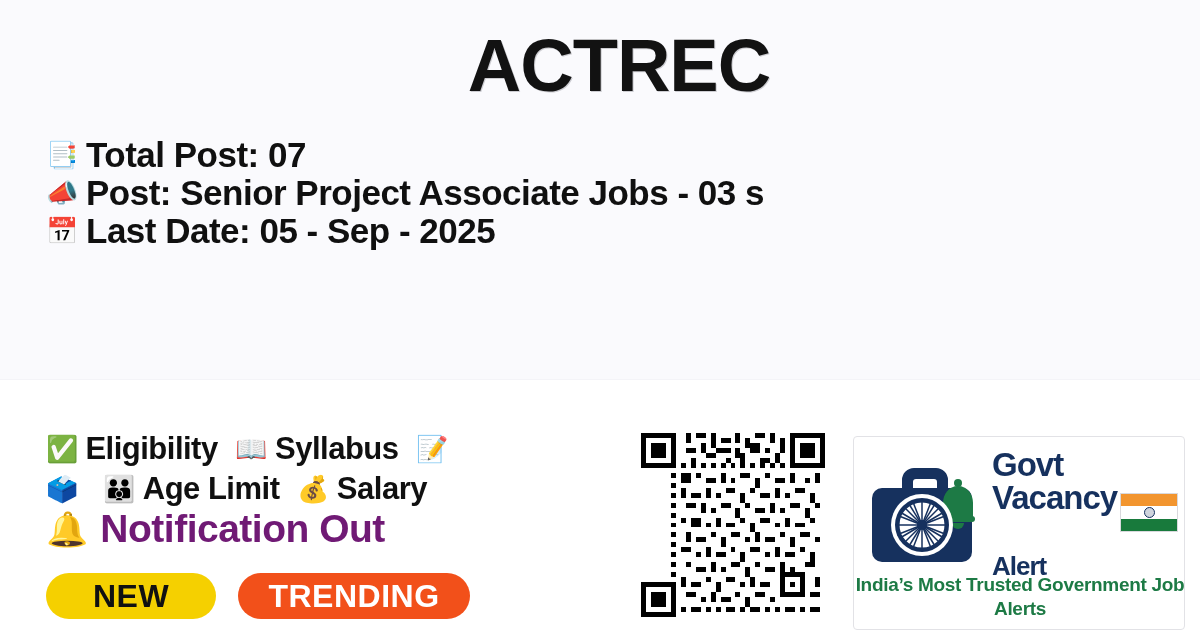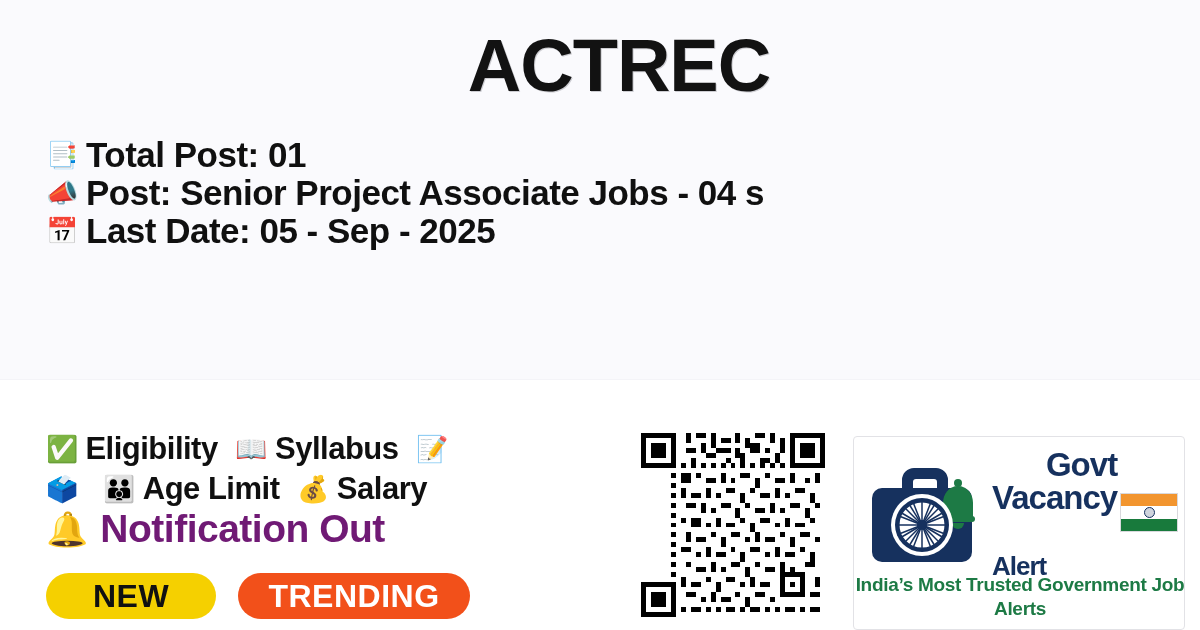--- a/index.html
+++ b/index.html
@@ -220,21 +220,21 @@
     justify-content: center;
   }
   .logo-line {
     font-size: 33px;
     line-height: 33px;
     font-weight: 700;
     color: #16315e;
     letter-spacing: -1px;
     font-family: "Liberation Sans", sans-serif;
   }
-  .logo-line.l1 { font-size: 33px; text-align: right; }
+  .logo-line.l1 { font-size: 33px; }
   .logo-line.l2 { font-size: 33px; }
   .logo-line.l3 { font-size: 26px; margin-top: 36px; }
   .flag {
     position: absolute;
     right: 8px;
     top: 42px;
     width: 58px;
     height: 39px;
     border: 1px solid #d9d9dd;
     box-sizing: border-box;
@@ -269,26 +269,26 @@
 <div class="poster">
 
   <div class="top-panel">
 
     <div class="poster-title">ACTREC</div>
 
     <div class="detail-list">
 
       <div class="detail-row">
         <span class="detail-ico">📑</span>
-        <span class="detail-txt">Total Post: 01</span>
+        <span class="detail-txt">Total Post: 07</span>
       </div>
 
       <div class="detail-row">
         <span class="detail-ico">📣</span>
-        <span class="detail-txt">Post: Senior Project Associate Jobs - 04 s</span>
+        <span class="detail-txt">Post: Senior Project Associate Jobs - 03 s</span>
       </div>
 
       <div class="detail-row">
         <span class="detail-ico">📅</span>
         <span class="detail-txt">Last Date: 05 - Sep - 2025</span>
       </div>
 
     </div>
   </div>
 

